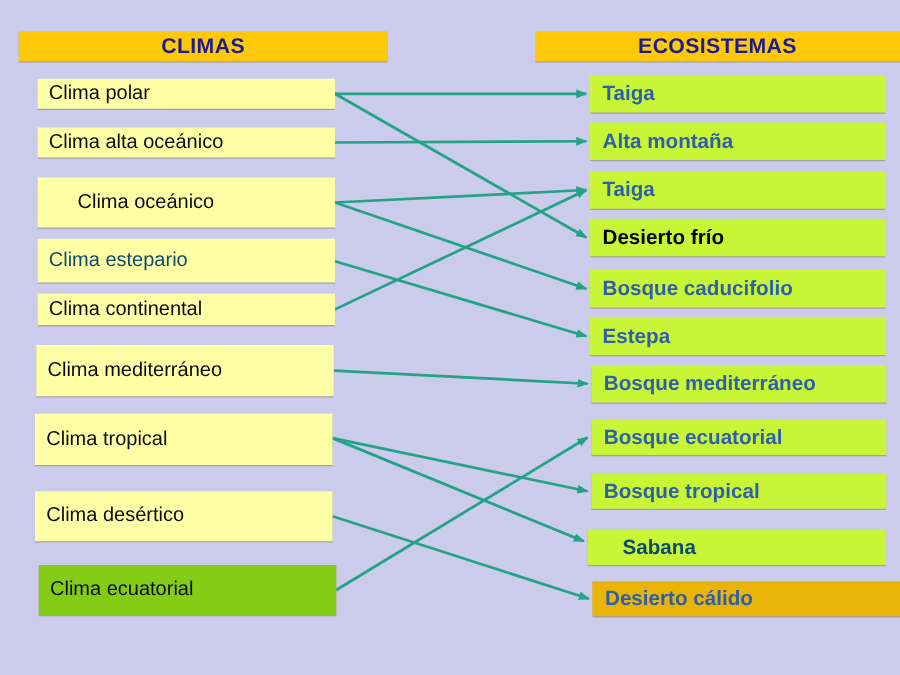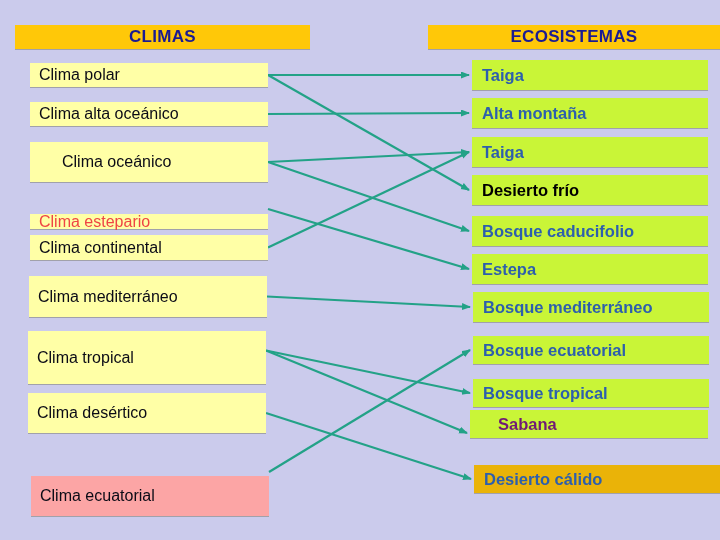--- a/index.html
+++ b/index.html
@@ -74,33 +74,33 @@
         <line x1="266" y1="350.5" x2="467" y2="433" stroke="#23a287" stroke-width="2.2" marker-end="url(#arrow)"></line>
         <line x1="266" y1="413" x2="471" y2="479" stroke="#23a287" stroke-width="2.2" marker-end="url(#arrow)"></line>
         <line x1="269" y1="472" x2="470" y2="350" stroke="#23a287" stroke-width="2.2" marker-end="url(#arrow)"></line>
       </g>
   </svg>
 
   <div id="left-col">
       <div class="lbox" style="left: 30px; top: 63px; width: 238px; height: 24px; background: rgb(255, 255, 166); color: rgb(11, 11, 22);">Clima polar</div>
       <div class="lbox" style="left: 30px; top: 102px; width: 238px; height: 24px; background: rgb(255, 255, 166); color: rgb(11, 11, 22);">Clima alta oceánico</div>
       <div class="lbox" style="left: 30px; top: 142px; width: 238px; height: 40px; background: rgb(255, 255, 166); color: rgb(11, 11, 22); padding-left: 32px;">Clima oceánico</div>
-      <div class="lbox" style="left: 30px; top: 214px; width: 238px; height: 15px; background: rgb(255, 255, 166); color: #ef4444;">Clima estepario</div>
+      <div class="lbox" style="left: 30px; top: 191px; width: 238px; height: 35px; background: rgb(255, 255, 166); color: #0c4a6e;">Clima estepario</div>
       <div class="lbox" style="left: 30px; top: 235px; width: 238px; height: 25px; background: rgb(255, 255, 166); color: rgb(11, 11, 22);">Clima continental</div>
       <div class="lbox" style="left: 29px; top: 276px; width: 238px; height: 41px; background: rgb(255, 255, 166); color: rgb(11, 11, 22);">Clima mediterráneo</div>
-      <div class="lbox" style="left: 28px; top: 331px; width: 238px; height: 53px; background: rgb(255, 255, 166); color: rgb(11, 11, 22);">Clima tropical</div>
+      <div class="lbox" style="left: 28px; top: 331px; width: 238px; height: 41px; background: rgb(255, 255, 166); color: rgb(11, 11, 22);">Clima tropical</div>
       <div class="lbox" style="left: 28px; top: 393px; width: 238px; height: 40px; background: rgb(255, 255, 166); color: rgb(11, 11, 22);">Clima desértico</div>
-      <div class="lbox" style="left: 31px; top: 476px; width: 238px; height: 40px; background: #fca5a5; color: rgb(11, 11, 22);">Clima ecuatorial</div>
+      <div class="lbox" style="left: 31px; top: 452px; width: 238px; height: 40px; background: #84cc16; color: rgb(11, 11, 22);">Clima ecuatorial</div>
     </div>
   <div id="right-col">
       <div class="rbox" style="left: 472px; top: 60px; width: 236px; height: 30px; background: rgb(201, 245, 55); color: rgb(45, 95, 173);">Taiga</div>
       <div class="rbox" style="left: 472px; top: 98px; width: 236px; height: 30px; background: rgb(201, 245, 55); color: rgb(45, 95, 173);">Alta montaña</div>
       <div class="rbox" style="left: 472px; top: 137px; width: 236px; height: 30px; background: rgb(201, 245, 55); color: rgb(45, 95, 173);">Taiga</div>
       <div class="rbox" style="left: 472px; top: 175px; width: 236px; height: 30px; background: rgb(201, 245, 55); color: #000000;">Desierto frío</div>
       <div class="rbox" style="left: 472px; top: 216px; width: 236px; height: 30px; background: rgb(201, 245, 55); color: rgb(45, 95, 173);">Bosque caducifolio</div>
       <div class="rbox" style="left: 472px; top: 254px; width: 236px; height: 30px; background: rgb(201, 245, 55); color: rgb(45, 95, 173); text-align: right;">Estepa</div>
       <div class="rbox" style="left: 473px; top: 292px; width: 236px; height: 30px; background: rgb(201, 245, 55); color: rgb(45, 95, 173);">Bosque mediterráneo</div>
       <div class="rbox" style="left: 473px; top: 336px; width: 236px; height: 28px; background: rgb(201, 245, 55); color: rgb(45, 95, 173);">Bosque ecuatorial</div>
       <div class="rbox" style="left: 473px; top: 379px; width: 236px; height: 28px; background: rgb(201, 245, 55); color: rgb(45, 95, 173);">Bosque tropical</div>
-      <div class="rbox" style="left: 470px; top: 410px; width: 238px; height: 28px; background: rgb(201, 245, 55); color: #701a75; padding-left: 28px;">Sabana</div>
+      <div class="rbox" style="left: 470px; top: 424px; width: 238px; height: 28px; background: rgb(201, 245, 55); color: #0c4a6e; padding-left: 28px;">Sabana</div>
       <div class="rbox" style="left: 474px; top: 465px; width: 272px; height: 28px; background: #eab308; color: rgb(45, 95, 173);">Desierto cálido</div>
     </div>
 </div>
 
 </body></html>

